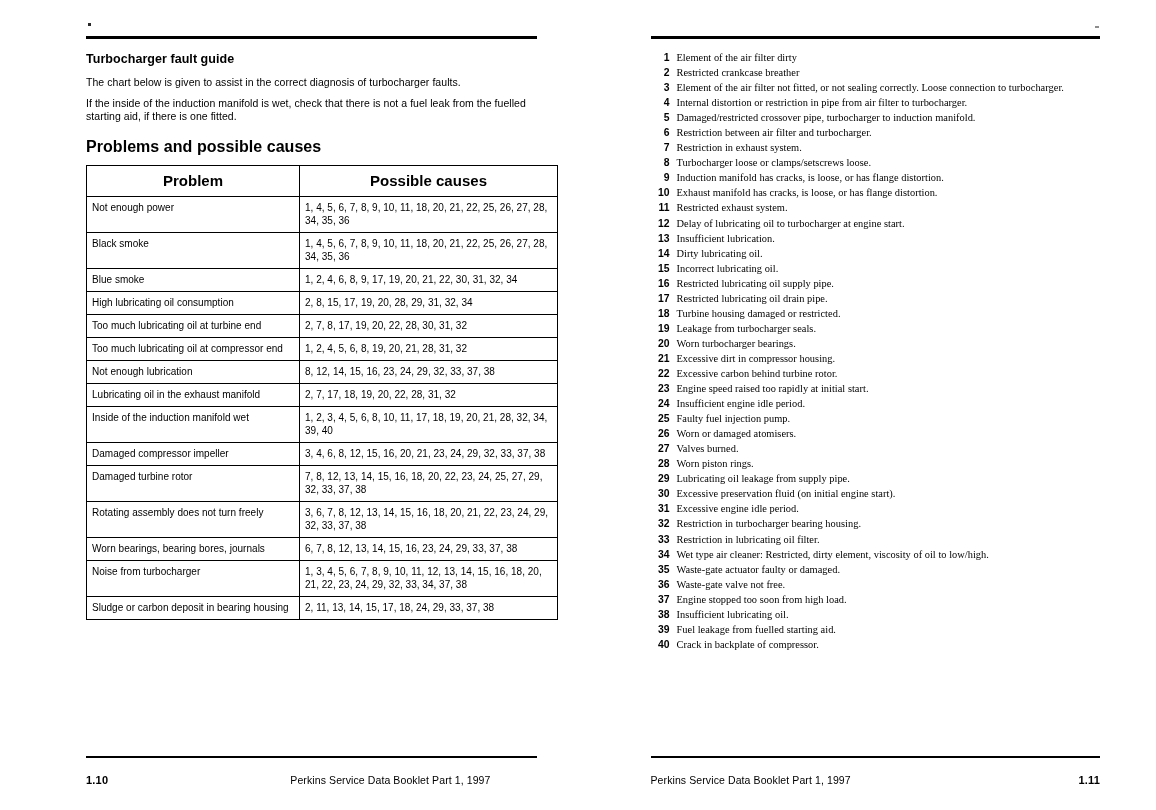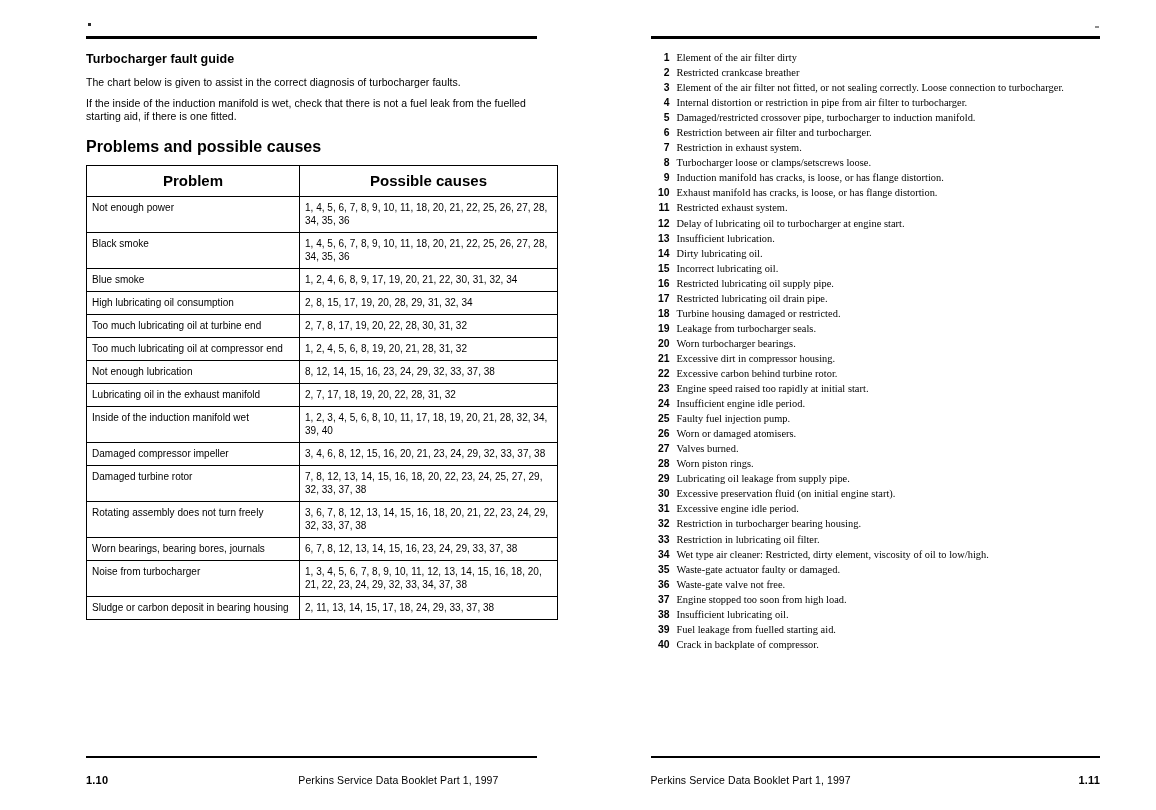--- a/index.html
+++ b/index.html
@@ -69,21 +69,21 @@
   .page-left  .rule-bottom { left: 45px; right: 62px; }
   .page-right .rule-bottom { left: 52px; right: 56px; }
 
   .footer {
     position: absolute;
     bottom: 24px;
     display: flex;
     align-items: baseline;
     font-size: 10.5px;
   }
-  .page-left  .footer { left: 45px; right: 54px; }
+  .page-left  .footer { left: 45px; right: 62px; }
   .page-right .footer { left: 52px; right: 56px; }
 
   .footer .folio {
     font-weight: bold;
     font-size: 11px;
     letter-spacing: .2px;
   }
   .footer .booklet {
     font-size: 10.5px;
     letter-spacing: .1px;

